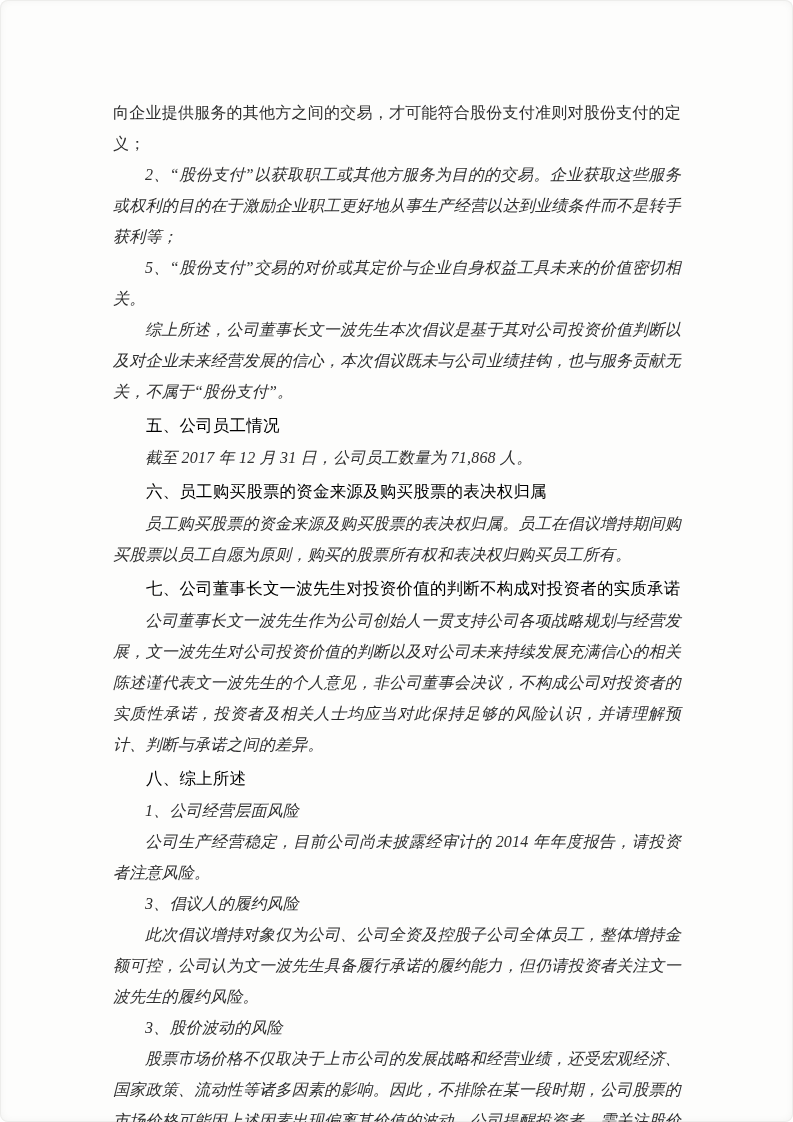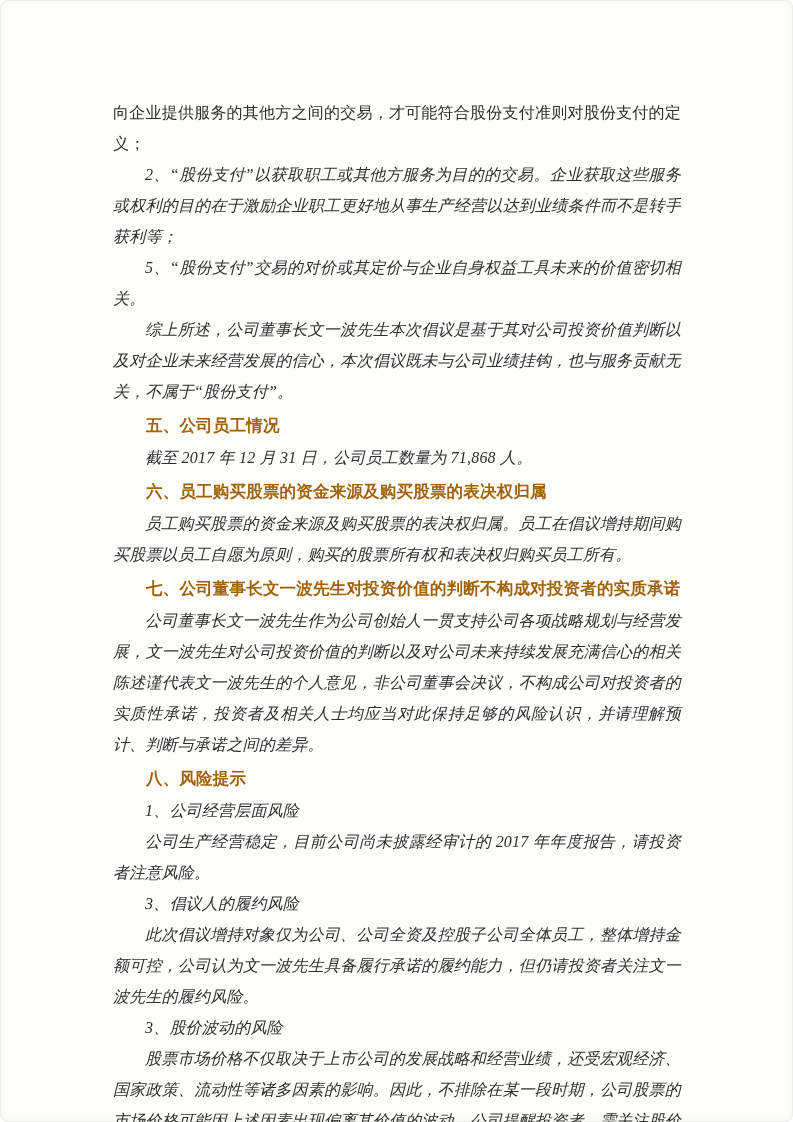--- a/index.html
+++ b/index.html
@@ -39,22 +39,22 @@
   }
   .doc p.paragraph {
     text-indent: 2em;
     font-style: italic;
   }
   .doc p.continuation {
     text-indent: 0;
   }
   .doc p.heading {
     text-indent: 2em;
-    font-weight: bold;
-    color: #a16207;
+    font-weight: normal;
+    color: #000000;
     margin-top: 3px;
     margin-bottom: 1px;
     font-family: "Liberation Sans", "DejaVu Sans", sans-serif;
     font-size: 16.5px;
   }
 </style>
 </head>
 <body>
 
 <main class="page">
@@ -62,21 +62,21 @@
       <p class="block continuation">向企业提供服务的其他方之间的交易，才可能符合股份支付准则对股份支付的定义；</p>
       <p class="block paragraph">2、“股份支付”以获取职工或其他方服务为目的的交易。企业获取这些服务或权利的目的在于激励企业职工更好地从事生产经营以达到业绩条件而不是转手获利等；</p>
       <p class="block paragraph">5、“股份支付”交易的对价或其定价与企业自身权益工具未来的价值密切相关。</p>
       <p class="block paragraph">综上所述，公司董事长文一波先生本次倡议是基于其对公司投资价值判断以及对企业未来经营发展的信心，本次倡议既未与公司业绩挂钩，也与服务贡献无关，不属于“股份支付”。</p>
       <p class="block heading">五、公司员工情况</p>
       <p class="block paragraph">截至 2017 年 12 月 31 日，公司员工数量为 71,868 人。</p>
       <p class="block heading">六、员工购买股票的资金来源及购买股票的表决权归属</p>
       <p class="block paragraph">员工购买股票的资金来源及购买股票的表决权归属。员工在倡议增持期间购买股票以员工自愿为原则，购买的股票所有权和表决权归购买员工所有。</p>
       <p class="block heading">七、公司董事长文一波先生对投资价值的判断不构成对投资者的实质承诺</p>
       <p class="block paragraph">公司董事长文一波先生作为公司创始人一贯支持公司各项战略规划与经营发展，文一波先生对公司投资价值的判断以及对公司未来持续发展充满信心的相关陈述谨代表文一波先生的个人意见，非公司董事会决议，不构成公司对投资者的实质性承诺，投资者及相关人士均应当对此保持足够的风险认识，并请理解预计、判断与承诺之间的差异。</p>
-      <p class="block heading">八、风险提示</p>
+      <p class="block heading">八、综上所述</p>
       <p class="block paragraph">1、公司经营层面风险</p>
-      <p class="block paragraph">公司生产经营稳定，目前公司尚未披露经审计的 2017 年年度报告，请投资者注意风险。</p>
+      <p class="block paragraph">公司生产经营稳定，目前公司尚未披露经审计的 2014 年年度报告，请投资者注意风险。</p>
       <p class="block paragraph">3、倡议人的履约风险</p>
       <p class="block paragraph">此次倡议增持对象仅为公司、公司全资及控股子公司全体员工，整体增持金额可控，公司认为文一波先生具备履行承诺的履约能力，但仍请投资者关注文一波先生的履约风险。</p>
       <p class="block paragraph">3、股价波动的风险</p>
       <p class="block paragraph">股票市场价格不仅取决于上市公司的发展战略和经营业绩，还受宏观经济、国家政策、流动性等诸多因素的影响。因此，不排除在某一段时期，公司股票的市场价格可能因上述因素出现偏离其价值的波动，公司提醒投资者，需关注股价波动产生的风险。</p>
     </div>
 </main>
 
 </body></html>

